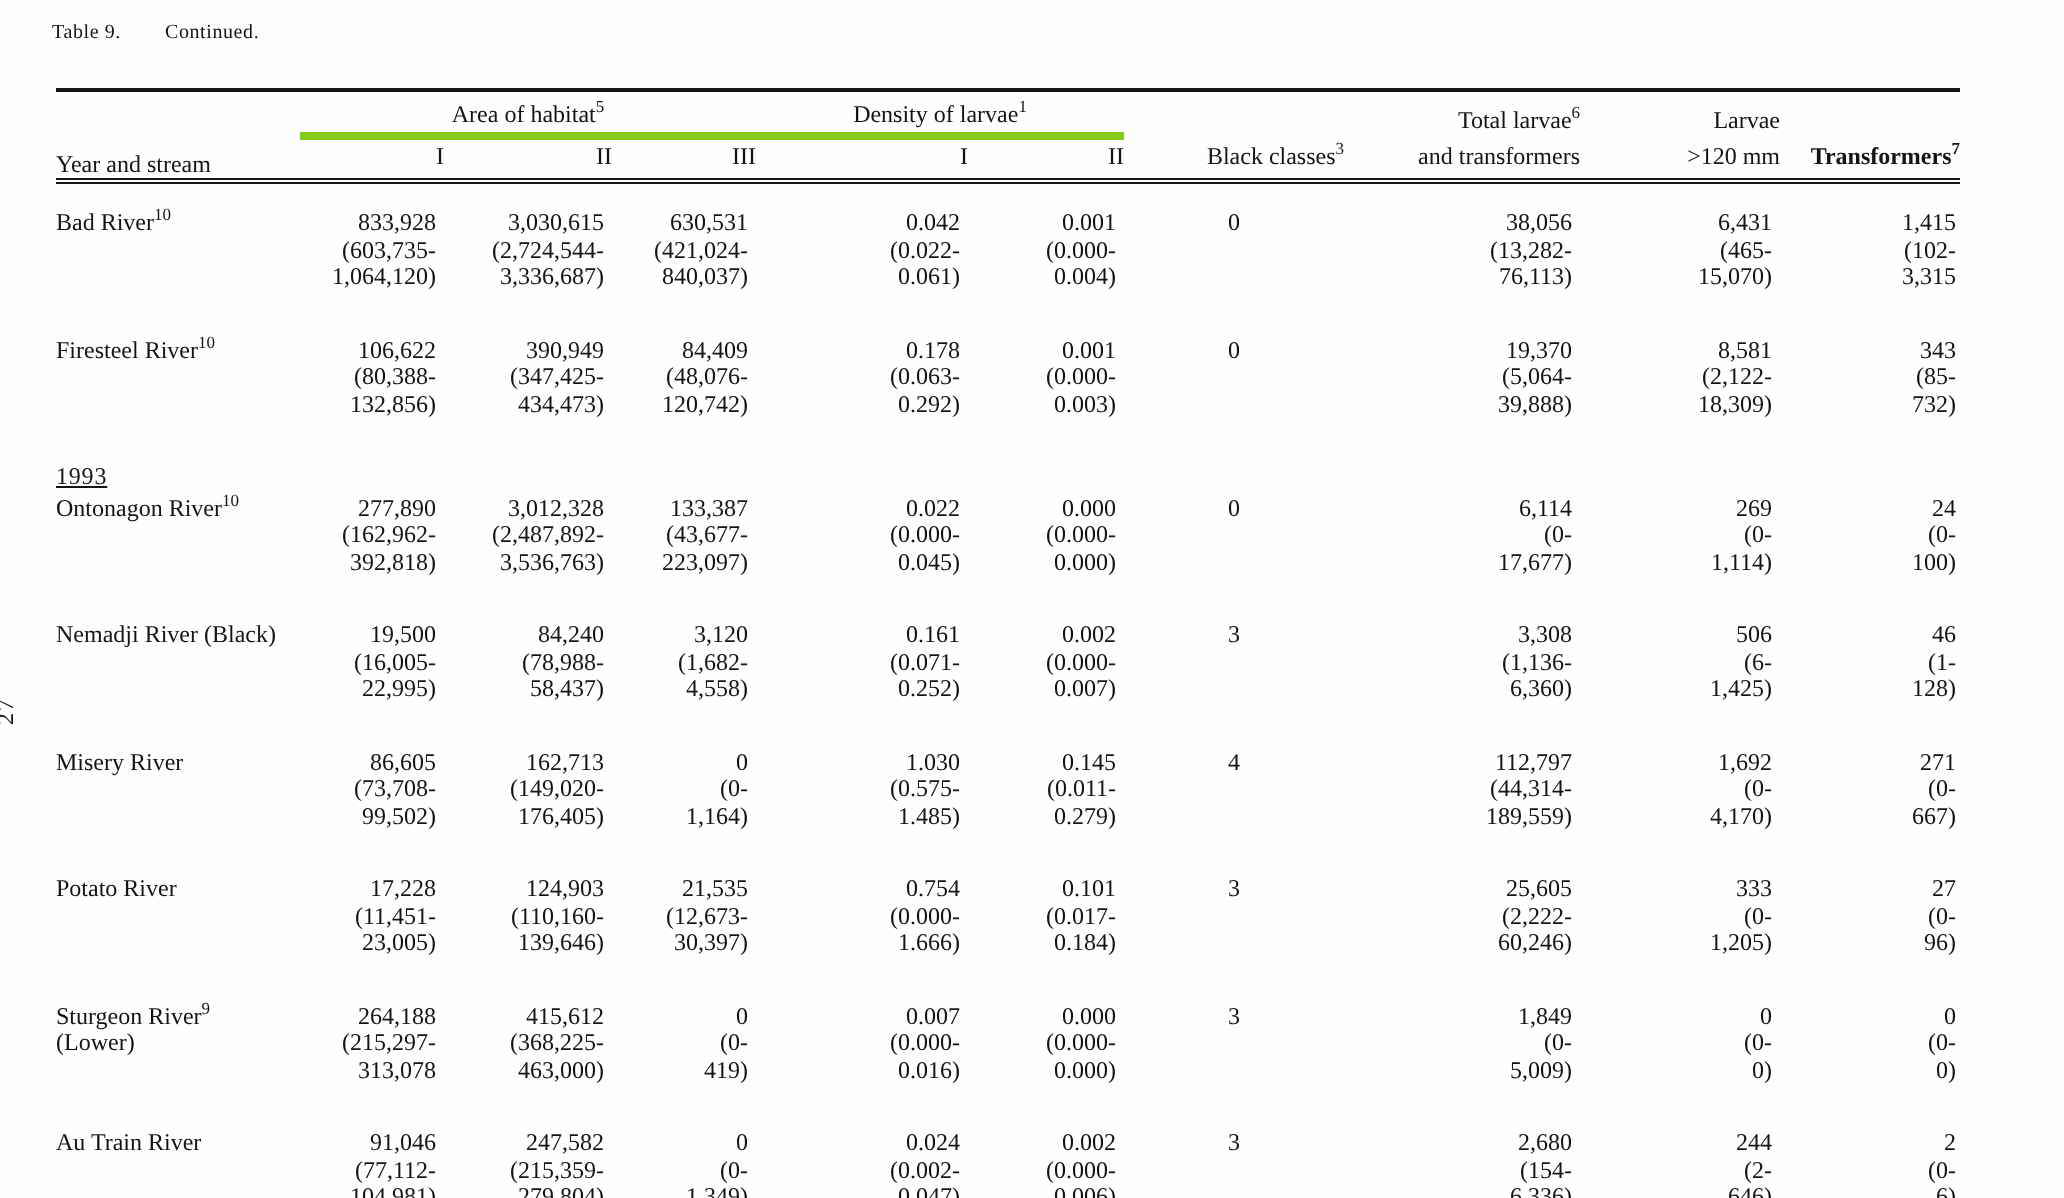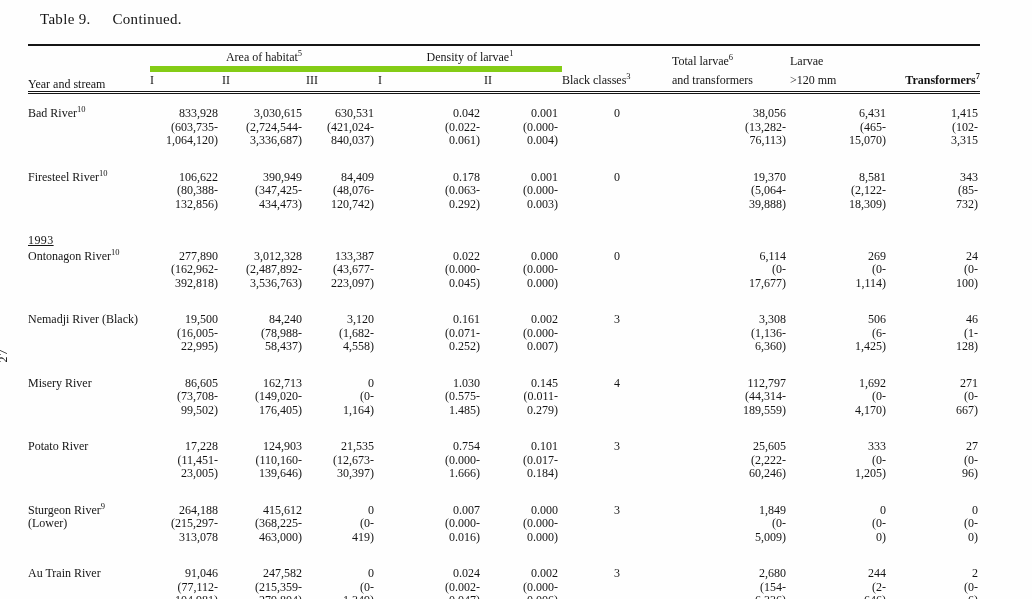--- a/index.html
+++ b/index.html
@@ -12,23 +12,23 @@
     width: 1032px;
     height: 599px;
     background: #fefefe;
     color: #141414;
     font-family: "Liberation Serif", "DejaVu Serif", serif;
     font-size: 12px;
     overflow: hidden;
   }
   .doc-title {
     position: absolute;
-    left: 40px;
+    left: 26px;
     top: 11px;
-    font-size: 15px;
+    font-size: 10px;
     letter-spacing: 0.3px;
   }
   .doc-title .cont { margin-left: 22px; }
   .page-number {
     position: absolute;
     left: -4px;
     top: 348px;
     transform: rotate(-90deg);
     font-size: 12px;
     letter-spacing: 1px;
@@ -55,25 +55,25 @@
   col.c-larvae { width: 100px; }
   col.c-trans { width: 90px; }
   th {
     font-weight: normal;
     font-size: 12px;
     padding: 0;
     vertical-align: bottom;
   }
   th.group {
     text-align: center;
-    border-bottom: 6px solid #84cc16;
+    border-bottom: 4px solid #84cc16;
     padding-top: 5px;
     padding-bottom: 1px;
   }
-  th.sub { text-align: left; margin-top: 20px; }
+  th.sub { text-align: right; margin-top: 20px; }
   th.left { text-align: left; }
   th.right { text-align: right; font-weight: bold; }
   tr.hrow2 th {
     border-bottom: 3.5px double #151515;
     padding-bottom: 4px;
     padding-top: 2px;
   }
   sup { font-size: 8.5px; vertical-align: super; line-height: 0; }
   td {
     vertical-align: top;

